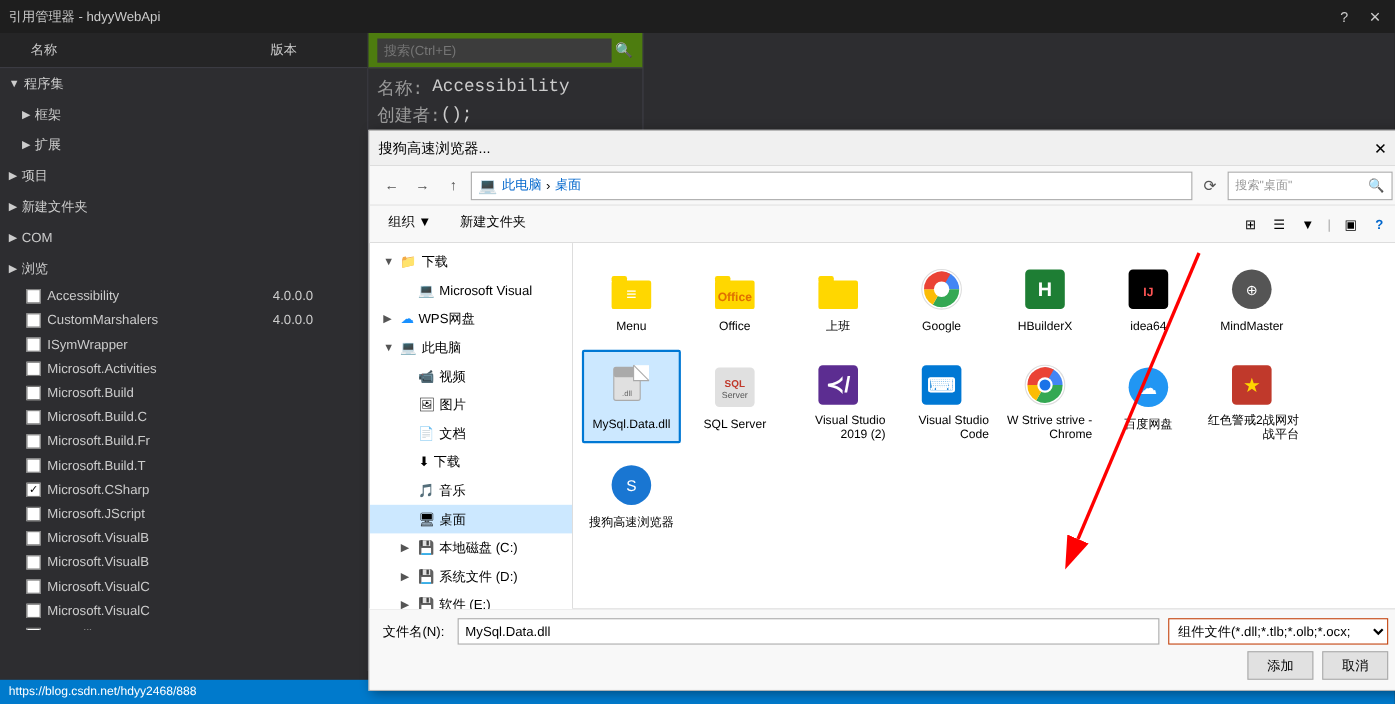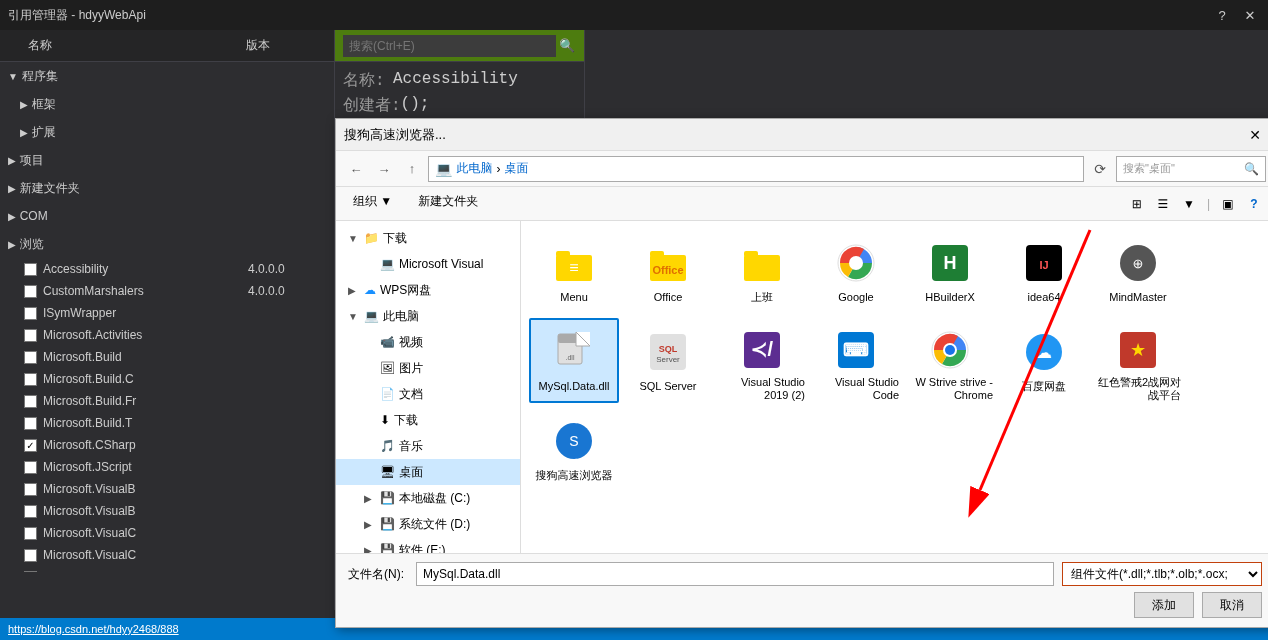--- a/index.html
+++ b/index.html
@@ -384,21 +384,20 @@
     
     .vs-statusbar {
       position: absolute;
       bottom: 0; left: 0; width: 1268px; height: 22px;
       background: #007acc;
       display: flex;
       align-items: center;
       padding: 0 8px;
       font-size: 11px;
       color: #fff;
-      text-decoration: underline;
     }
 
     .view-controls {
       display: flex;
       align-items: center;
       margin-left: auto;
       gap: 2px;
     }
     .view-btn {
       width: 24px; height: 24px;

